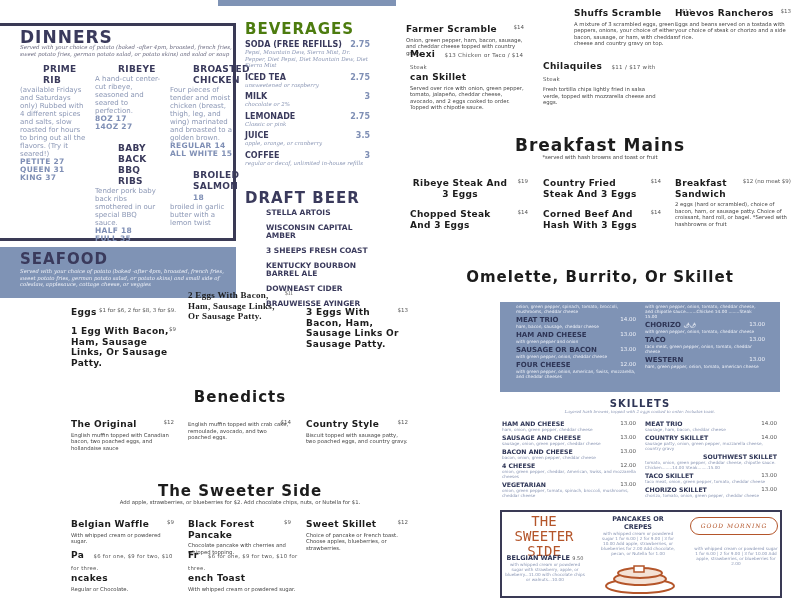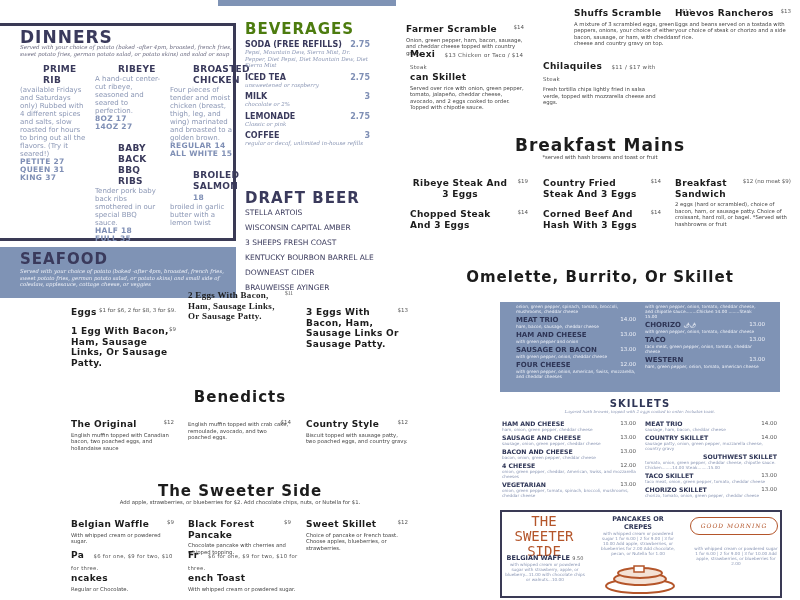--- a/index.html
+++ b/index.html
@@ -16,21 +16,21 @@
   .dcol .pr { font-weight: bold; font-size: 7.5px; color: #7f8fb5; letter-spacing: .3px; }
 
   .bev-title { left: 245px; top: 20px; font-family: "DejaVu Sans", sans-serif; font-weight: bold; font-size: 15px; color: #4d7c0f; letter-spacing: 1px; }
   .bev-list { left: 245px; top: 40px; width: 125px; }
   .bev-item { margin-bottom: 4px; }
   .bev-row { display: flex; justify-content: space-between; font-family: "DejaVu Sans", sans-serif; font-weight: bold; font-size: 8px; color: #3a3a5c; }
   .bev-row .p { color: #7f8fb5; font-weight: bold; }
   .bev-desc { font-family: "DejaVu Serif", serif; font-style: italic; font-size: 5.5px; line-height: 6.5px; color: #8b97b5; }
   .beer-title { left: 245px; top: 189px; font-family: "DejaVu Sans", sans-serif; font-weight: bold; font-size: 15px; color: #3a3a5c; letter-spacing: 1px; }
   .beer-list { left: 245px; top: 209px; width: 130px; }
-  .beer-item { font-family: "DejaVu Sans", sans-serif; font-weight: normal; font-size: 7.5px; line-height: 8px; color: #3a3a5c; margin-bottom: 7px; }
+  .beer-item { font-family: "DejaVu Sans", sans-serif; font-weight: bold; font-size: 7.5px; line-height: 8px; color: #3a3a5c; margin-bottom: 7px; margin-left: 21px; }
 
   .seafood-box { left: 0; top: 247px; width: 236px; height: 51px; background: #7f93b5; }
   .seafood-title { left: 20px; top: 250px; font-family: "DejaVu Sans", sans-serif; font-weight: bold; font-size: 15px; color: #3a3a5c; letter-spacing: 1px; }
   .seafood-sub { left: 20px; top: 268px; width: 212px; font-family: "DejaVu Serif", serif; font-style: italic; font-size: 5.3px; line-height: 6.5px; color: #eef1f8; }
 
   
   .itm { font-family: "DejaVu Sans", sans-serif; }
   .itm .n { font-weight: bold; font-size: 9px; line-height: 10.5px; color: #1c1c1c; letter-spacing: .3px; }
   .itm .p { position: absolute; right: 0; top: 0; font-size: 5.5px; color: #555; }
   .itm .d { font-size: 5.3px; line-height: 6.5px; color: #444; margin-top: 2px; }
@@ -129,20 +129,27 @@
     </div>
   <div class="bev-item">
       <div class="bev-row">
         <span>LEMONADE</span>
         <span class="p">2.75</span>
       </div>
       <div class="bev-desc">Classic or pink</div>
     </div>
   <div class="bev-item">
       <div class="bev-row">
+        <span>JUICE</span>
+        <span class="p">3.5</span>
+      </div>
+      <div class="bev-desc">apple, orange, or cranberry</div>
+    </div>
+  <div class="bev-item">
+      <div class="bev-row">
         <span>COFFEE</span>
         <span class="p">3</span>
       </div>
       <div class="bev-desc">regular or decaf, unlimited in-house refills</div>
     </div>
 </div>
 
 <div class="abs beer-title">DRAFT BEER</div>
 <div class="abs beer-list">
   <div class="beer-item">STELLA ARTOIS</div>

